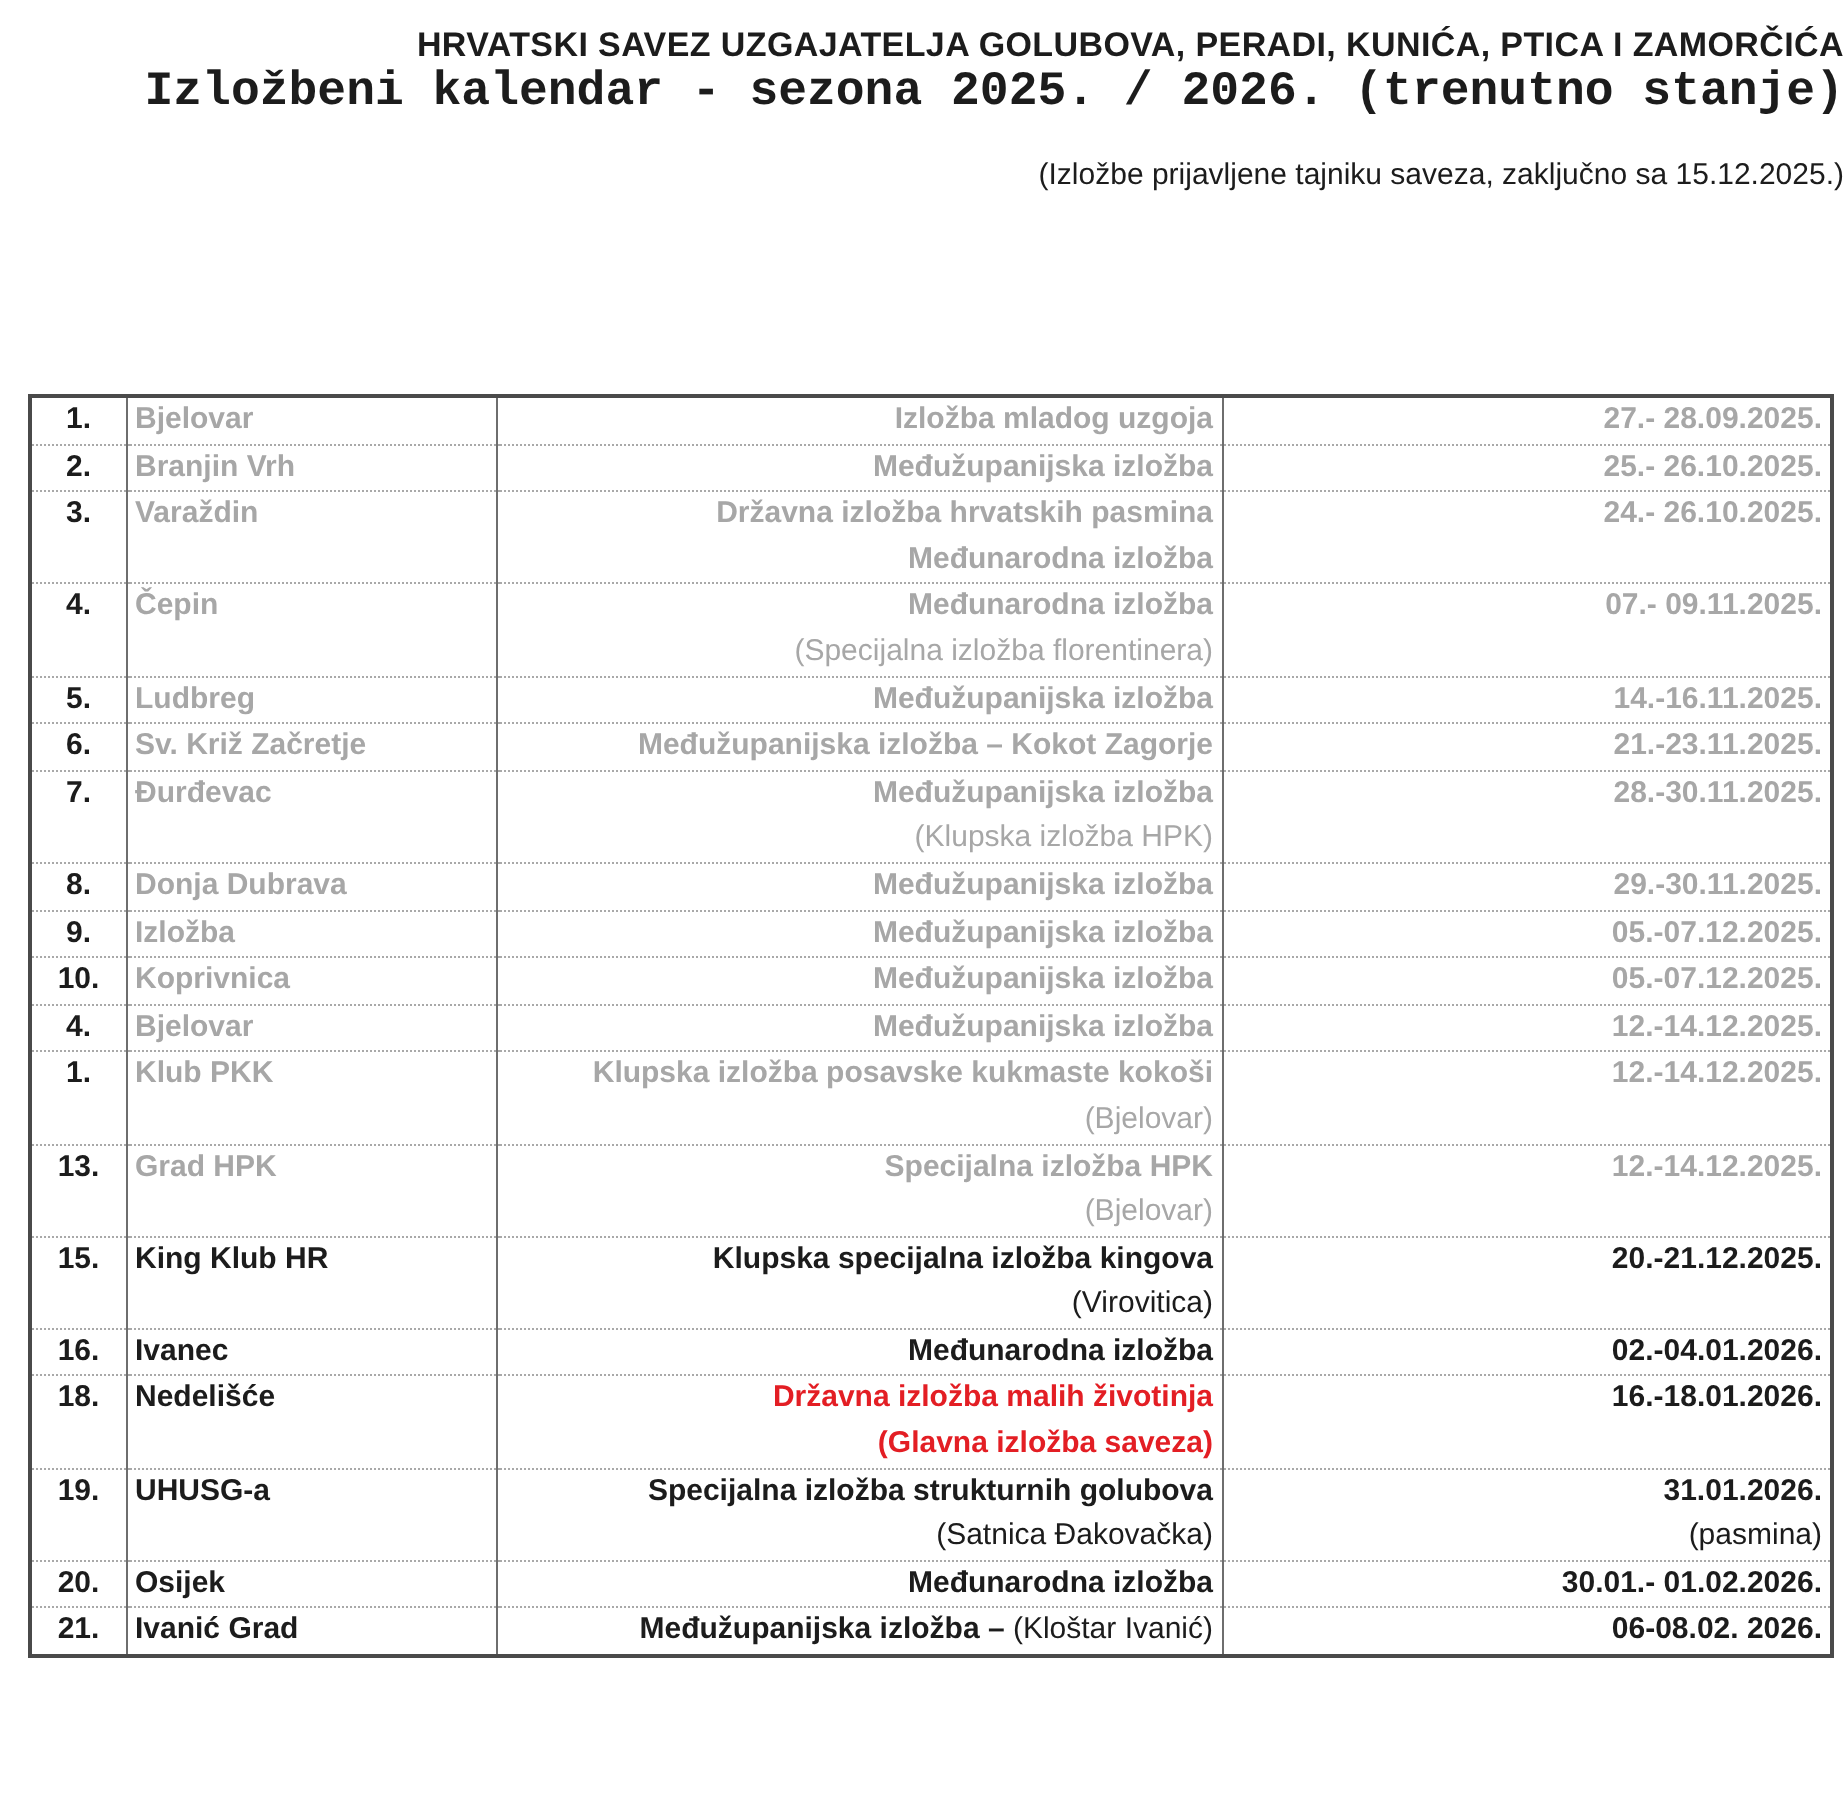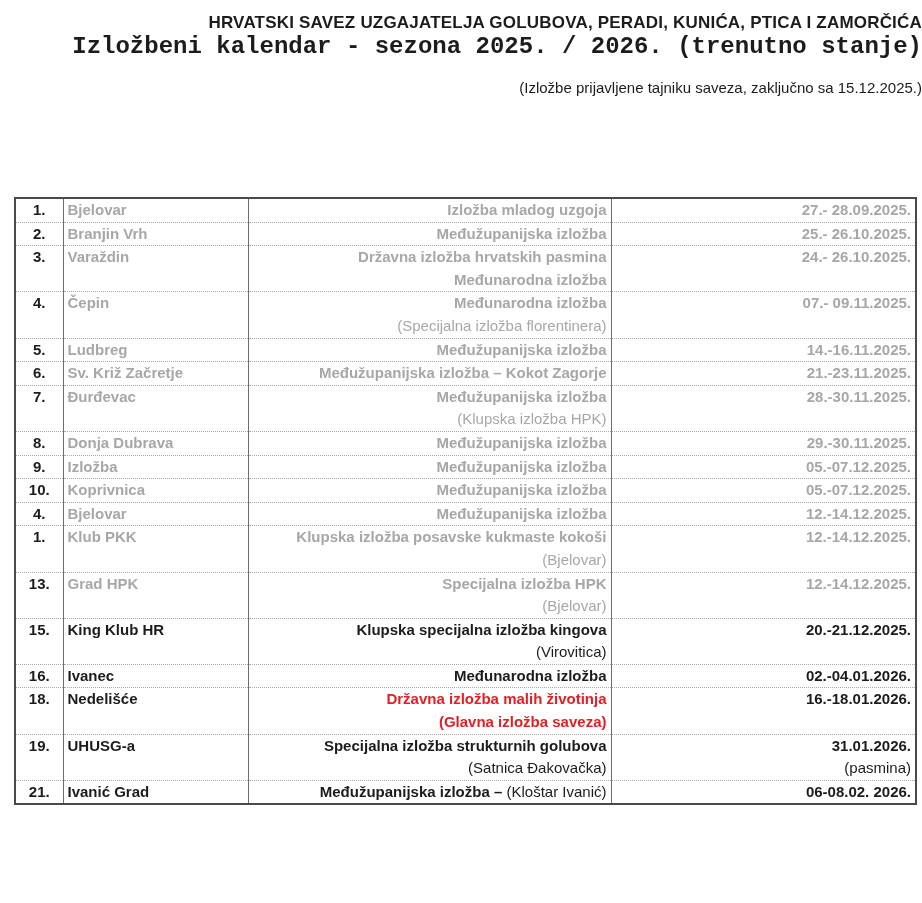--- a/index.html
+++ b/index.html
@@ -271,20 +271,30 @@
           <td class="col-event">
             <div class="line"><span>Specijalna izložba strukturnih golubova</span></div>
             <div class="line"><span class="reg">(Satnica Đakovačka)</span></div>
           </td>
           <td class="col-date">
             <div class="line"><span>31.01.2026.</span></div>
             <div class="line"><span class="reg">(pasmina)</span></div>
           </td>
         </tr>
         <tr class="upcoming">
+          <td class="col-num">20.</td>
+          <td class="col-city">Osijek</td>
+          <td class="col-event">
+            <div class="line"><span>Međunarodna izložba</span></div>
+          </td>
+          <td class="col-date">
+            <div class="line"><span>30.01.- 01.02.2026.</span></div>
+          </td>
+        </tr>
+        <tr class="upcoming">
           <td class="col-num">21.</td>
           <td class="col-city">Ivanić Grad</td>
           <td class="col-event">
             <div class="line"><span>Međužupanijska izložba – </span><span class="reg">(Kloštar Ivanić)</span></div>
           </td>
           <td class="col-date">
             <div class="line"><span>06-08.02. 2026.</span></div>
           </td>
         </tr>
       </tbody>

